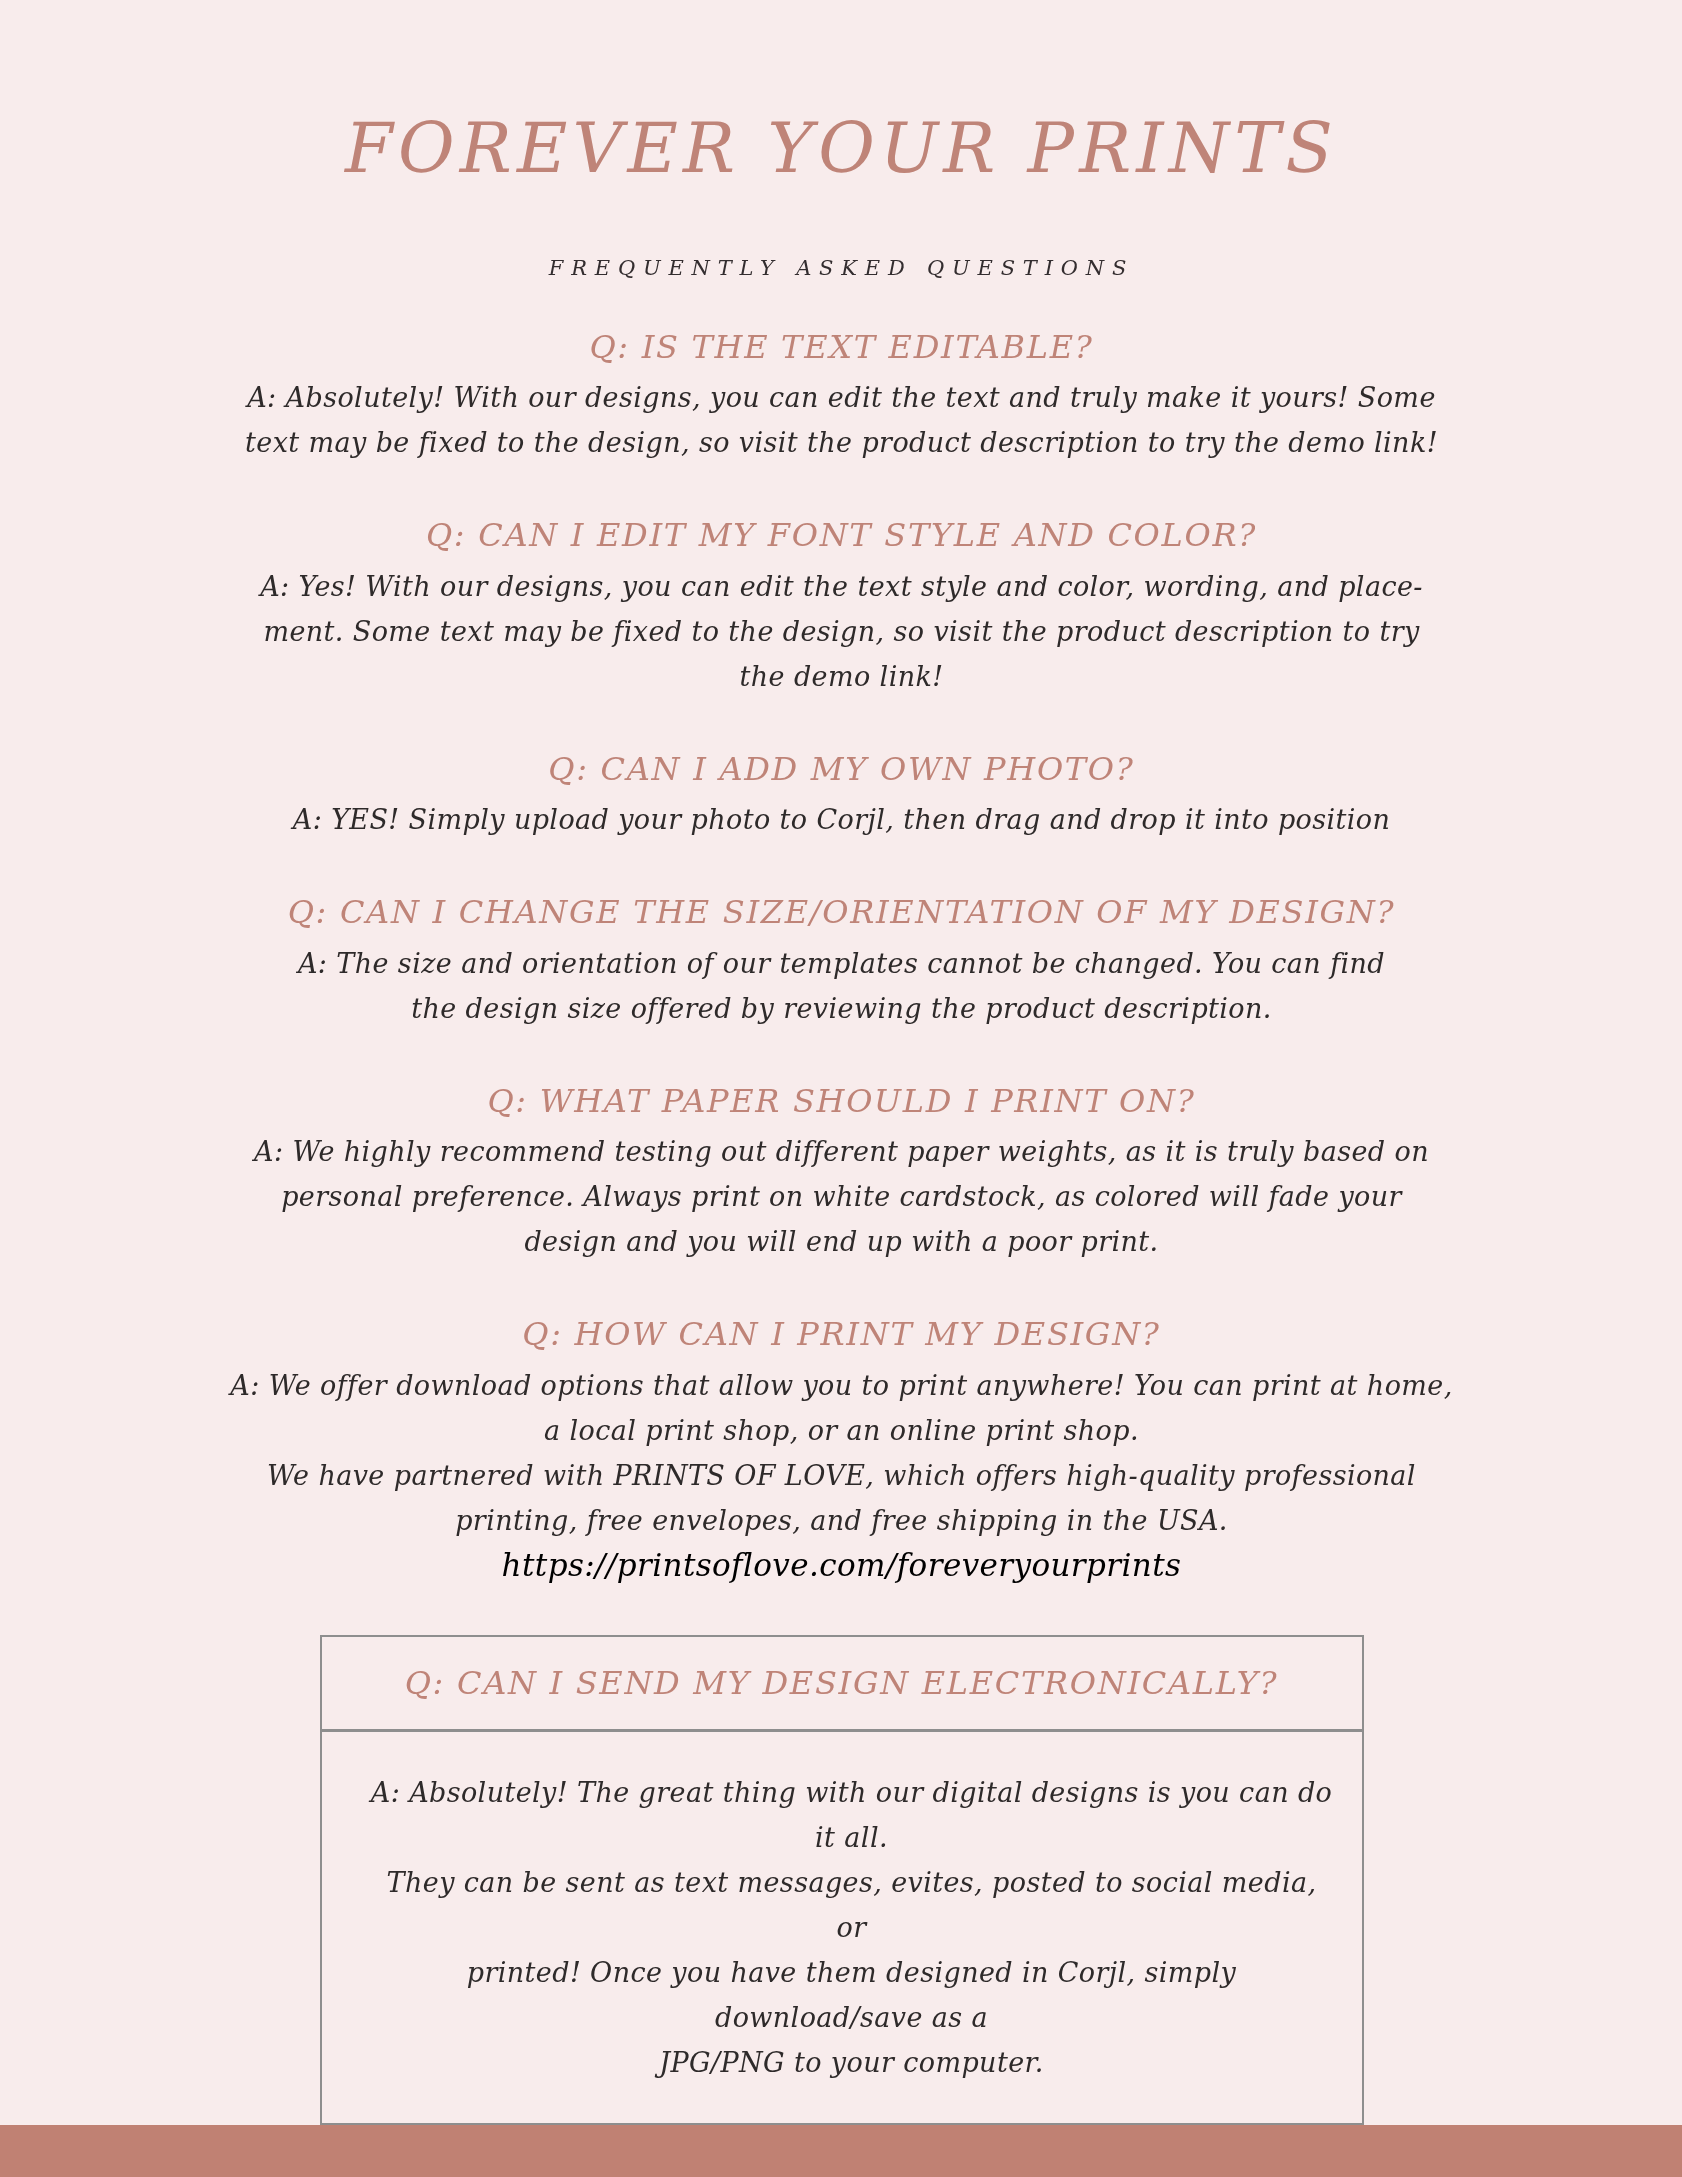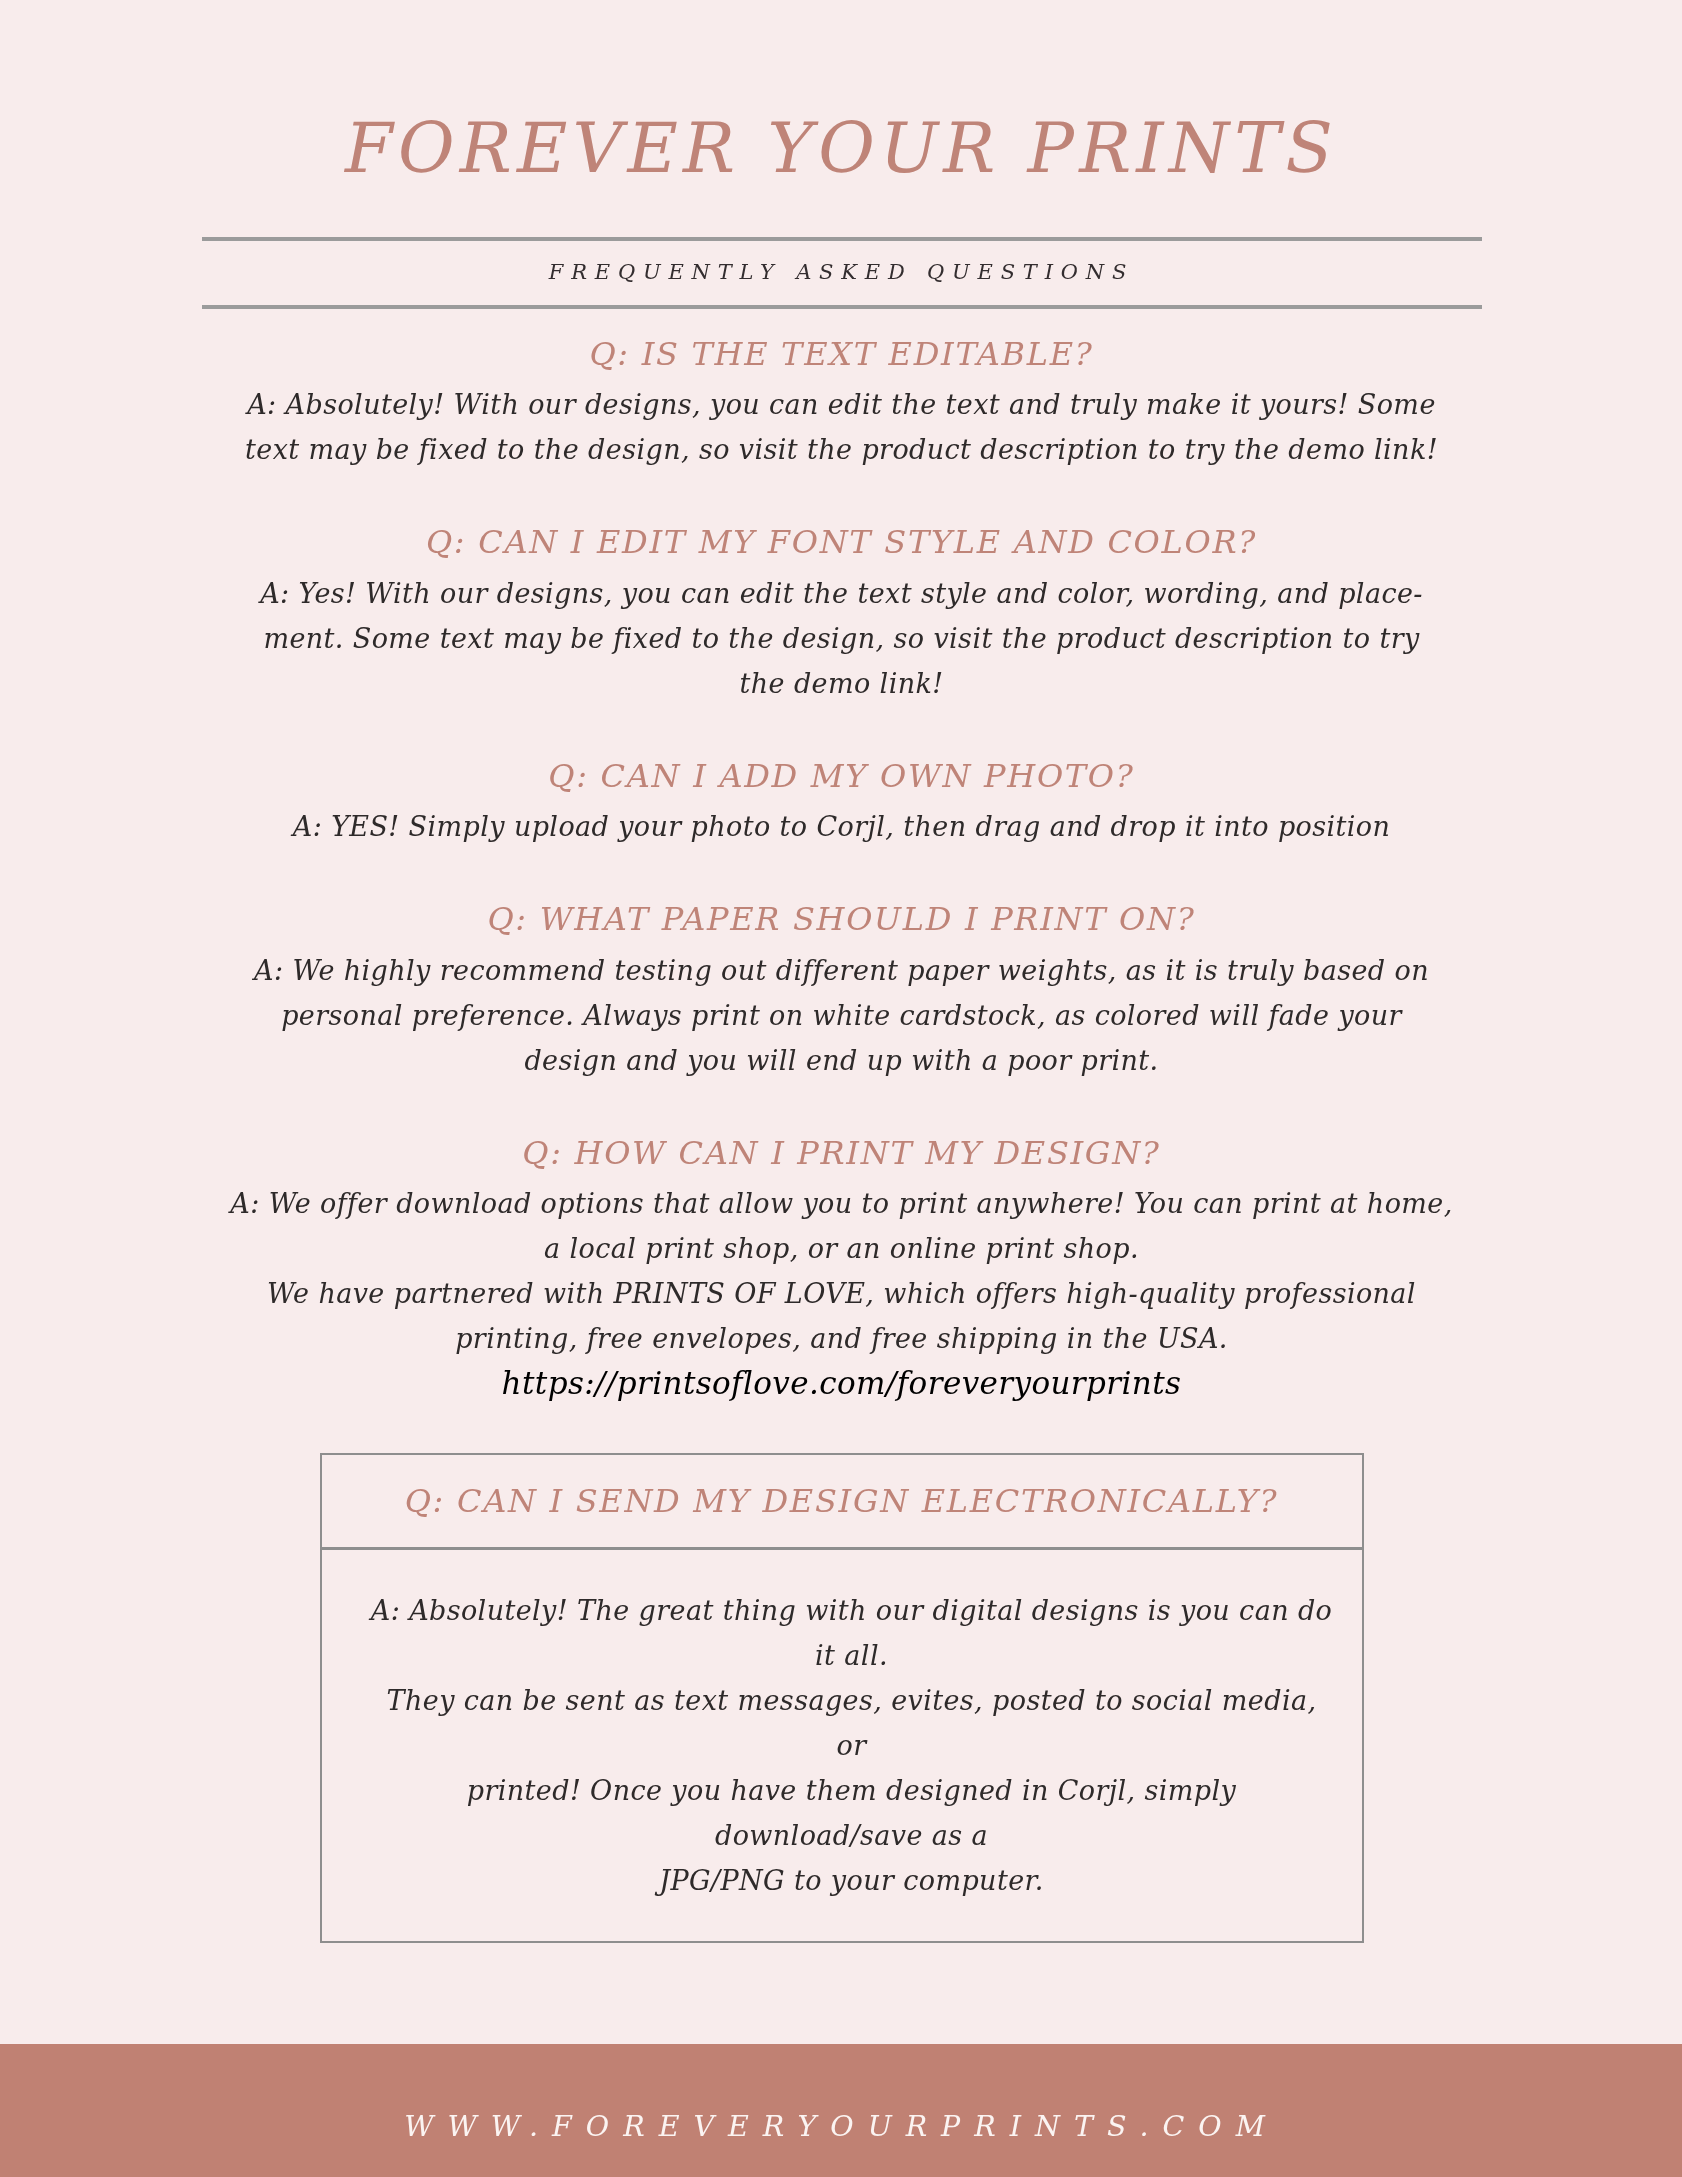--- a/index.html
+++ b/index.html
@@ -131,20 +131,25 @@
       <div class="faq-answer">A: Yes! With our designs, you can edit the text style and color, wording, and place-
 ment. Some text may be fixed to the design, so visit the product description to try
 the demo link!</div>
     </div>
 
     <div class="faq-section">
       <div class="faq-question">Q: CAN I ADD MY OWN PHOTO?</div>
       <div class="faq-answer">A: YES! Simply upload your photo to Corjl, then drag and drop it into position</div>
     </div>
 
+    <div class="faq-section">
+      <div class="faq-question">Q: CAN I CHANGE THE SIZE/ORIENTATION OF MY DESIGN?</div>
+      <div class="faq-answer">A: The size and orientation of our templates cannot be changed. You can find
+the design size offered by reviewing the product description.</div>
+    </div>
 
     <div class="faq-section">
       <div class="faq-question">Q: WHAT PAPER SHOULD I PRINT ON?</div>
       <div class="faq-answer">A: We highly recommend testing out different paper weights, as it is truly based on
 personal preference. Always print on white cardstock, as colored will fade your
 design and you will end up with a poor print.</div>
     </div>
 
     <div class="faq-section">
       <div class="faq-question">Q: HOW CAN I PRINT MY DESIGN?</div>

